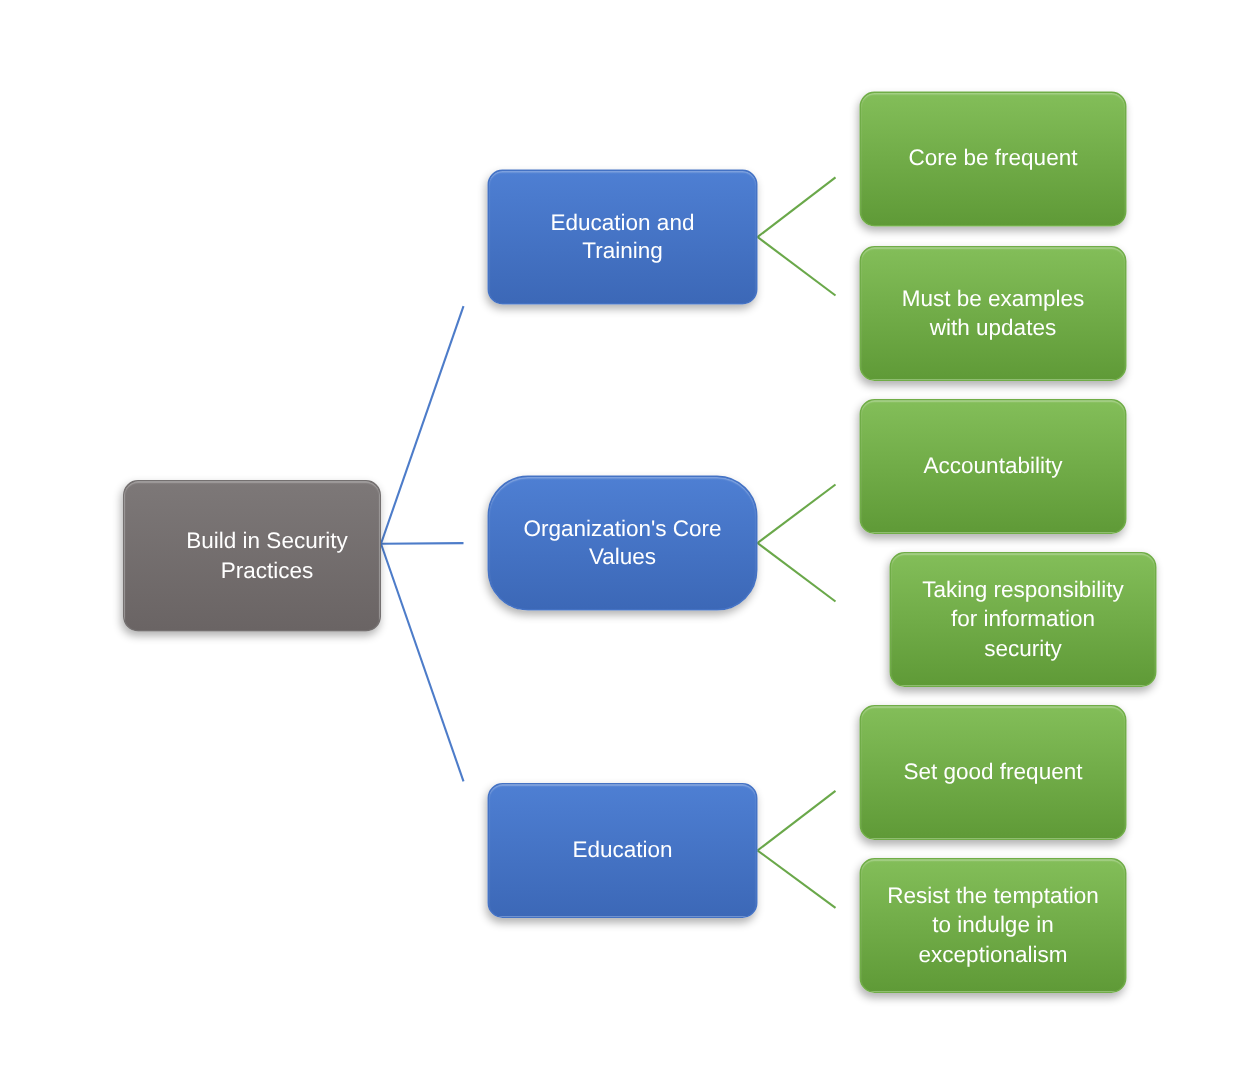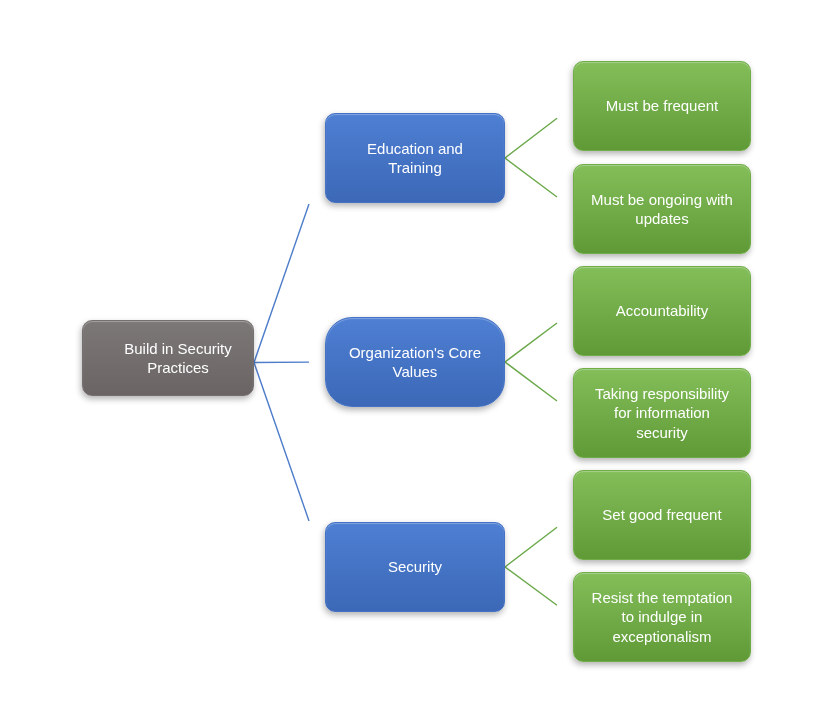--- a/index.html
+++ b/index.html
@@ -27,42 +27,42 @@
     text-align: center;
     color: #ffffff;
     font-size: 15px;
     line-height: 1.3;
     padding: 4px 14px;
     box-sizing: border-box;
     box-shadow: inset 0 1px 1px rgba(255,255,255,0.3), -1px 3px 6px rgba(0,0,0,0.30);
     cursor: default;
   }
   .node-root {
-    left: 82px; top: 320px; width: 172px; height: 76px;
+    left: 82px; top: 320px; width: 172px; height: 101px;
     background: linear-gradient(#7d7878, #6a6464);
     border: 1px solid #747070;
     padding-left: 34px;
   }
   .branch {
     left: 325px; width: 180px; height: 90px;
     background: linear-gradient(#4e7fd3, #3c68b7);
     border: 1px solid #4472c4;
   }
   .leaf {
     left: 573px; width: 178px; height: 90px;
     background: linear-gradient(#83be59, #5f9a37);
     border: 1px solid #70ad47;
   }
   #n-b1 { top: 113px; }
   #n-b2 { top: 317px; border-radius: 27px; }
   #n-b3 { top: 522px; }
   #n-g1 { top: 61px; }
   #n-g2 { top: 164px; }
   #n-g3 { top: 266px; }
-  #n-g4 { top: 368px; }
+  #n-g4 { top: 368px; margin-left: 20px; }
   #n-g5 { top: 470px; }
   #n-g6 { top: 572px; justify-content: center; }
 </style>
 </head>
 <body>
 
 <div class="canvas">
 
   <svg class="connectors">
       <line x1="254" y1="362.5" x2="309" y2="204.08450704225353" stroke="#4d7cc9" stroke-width="1.4"></line>
@@ -80,28 +80,28 @@
     <span>Build in Security Practices</span>
   </div>
 
   <div class="node branch" id="n-b1">
     <span>Education and Training</span>
   </div>
   <div class="node branch" id="n-b2">
     <span>Organization's Core Values</span>
   </div>
   <div class="node branch" id="n-b3">
-    <span>Security</span>
+    <span>Education</span>
   </div>
 
   <div class="node leaf" id="n-g1">
-    <span>Must be frequent</span>
+    <span>Core be frequent</span>
   </div>
   <div class="node leaf" id="n-g2">
-    <span>Must be ongoing with updates</span>
+    <span>Must be examples with updates</span>
   </div>
   <div class="node leaf" id="n-g3">
     <span>Accountability</span>
   </div>
   <div class="node leaf" id="n-g4">
     <span>Taking responsibility for information security</span>
   </div>
   <div class="node leaf" id="n-g5">
     <span>Set good frequent</span>
   </div>

